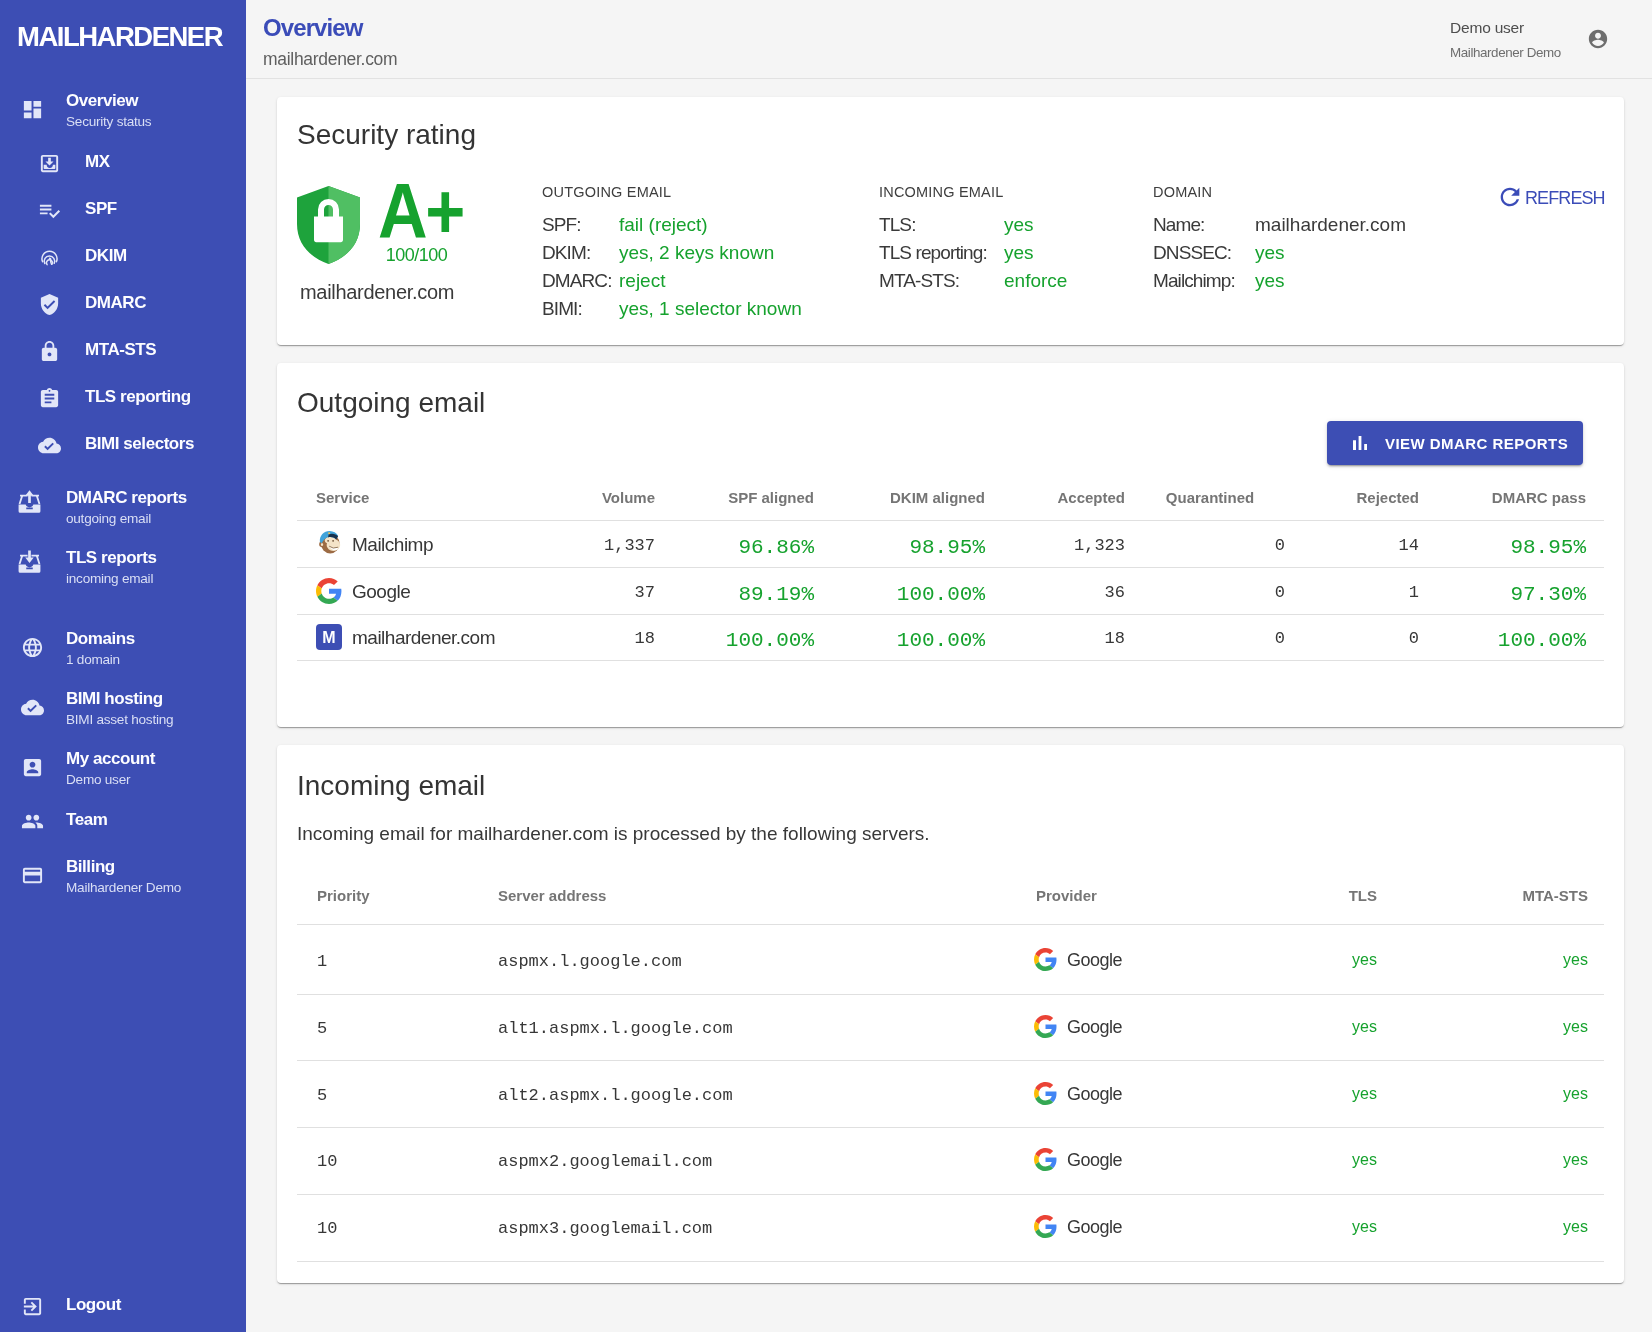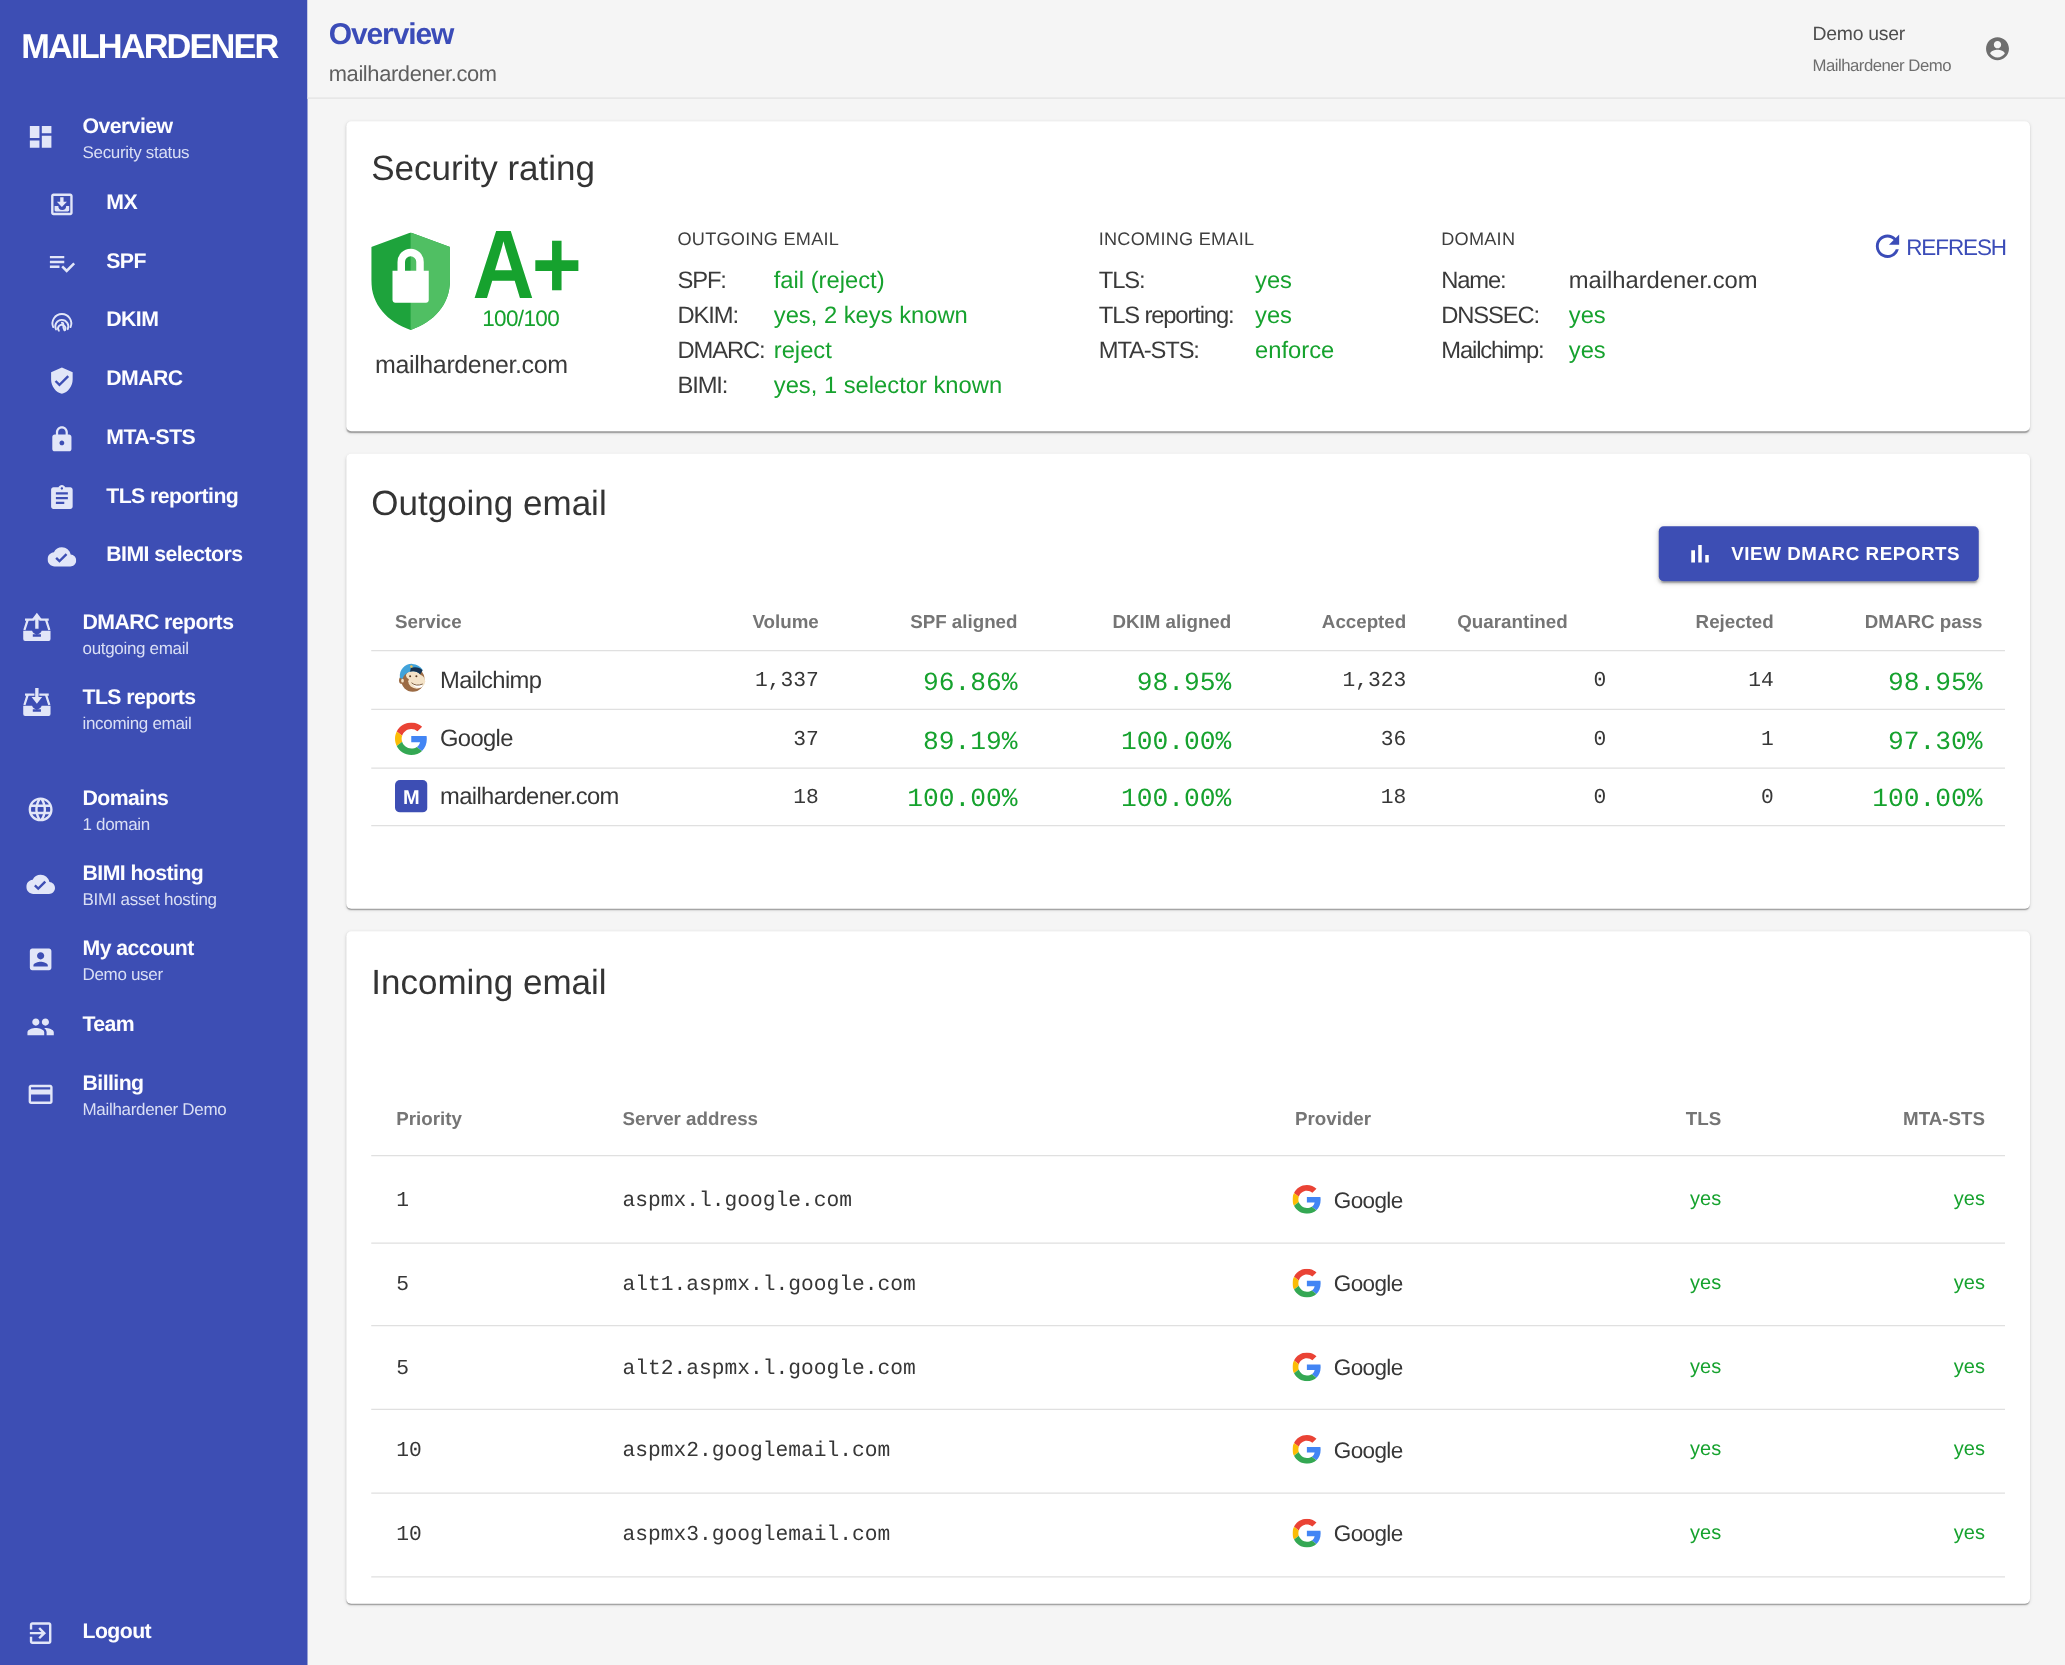--- a/index.html
+++ b/index.html
@@ -312,20 +312,21 @@
     <div class="cell gnum right" style="left:387px; top:266px; width:150px;">100.00%</div>
     <div class="cell gnum right" style="left:558px; top:266px; width:150px;">100.00%</div>
     <div class="cell num right" style="left:698px; top:266px; width:150px;">18</div>
     <div class="cell num right" style="left:858px; top:266px; width:150px;">0</div>
     <div class="cell num right" style="left:992px; top:266px; width:150px;">0</div>
     <div class="cell gnum right" style="left:1159px; top:266px; width:150px;">100.00%</div>
     <div class="hr" style="top:297px;"></div>
   </div>
   <div class="card" id="card3" style="top:745px; height:538px;">
     <div class="ctitle" style="top:25px;">Incoming email</div>
+    <div class="abs" style="left:20px; top:78px; font-size:19px; color:#383838;">Incoming email for mailhardener.com is processed by the following servers.</div>
 
     <div class="thead" style="left:40px; top:142px;">Priority</div>
     <div class="thead" style="left:221px; top:142px;">Server address</div>
     <div class="thead" style="left:759px; top:142px;">Provider</div>
     <div class="thead right" style="left:950px; top:142px; width:150px;">TLS</div>
     <div class="thead right" style="left:1161px; top:142px; width:150px;">MTA-STS</div>
     <div class="hr" style="top:179px;"></div>
 
     <div class="cell num" style="left:40px; top:207px;">1</div>
     <div class="cell num" style="left:221px; top:207px;">aspmx.l.google.com</div>

